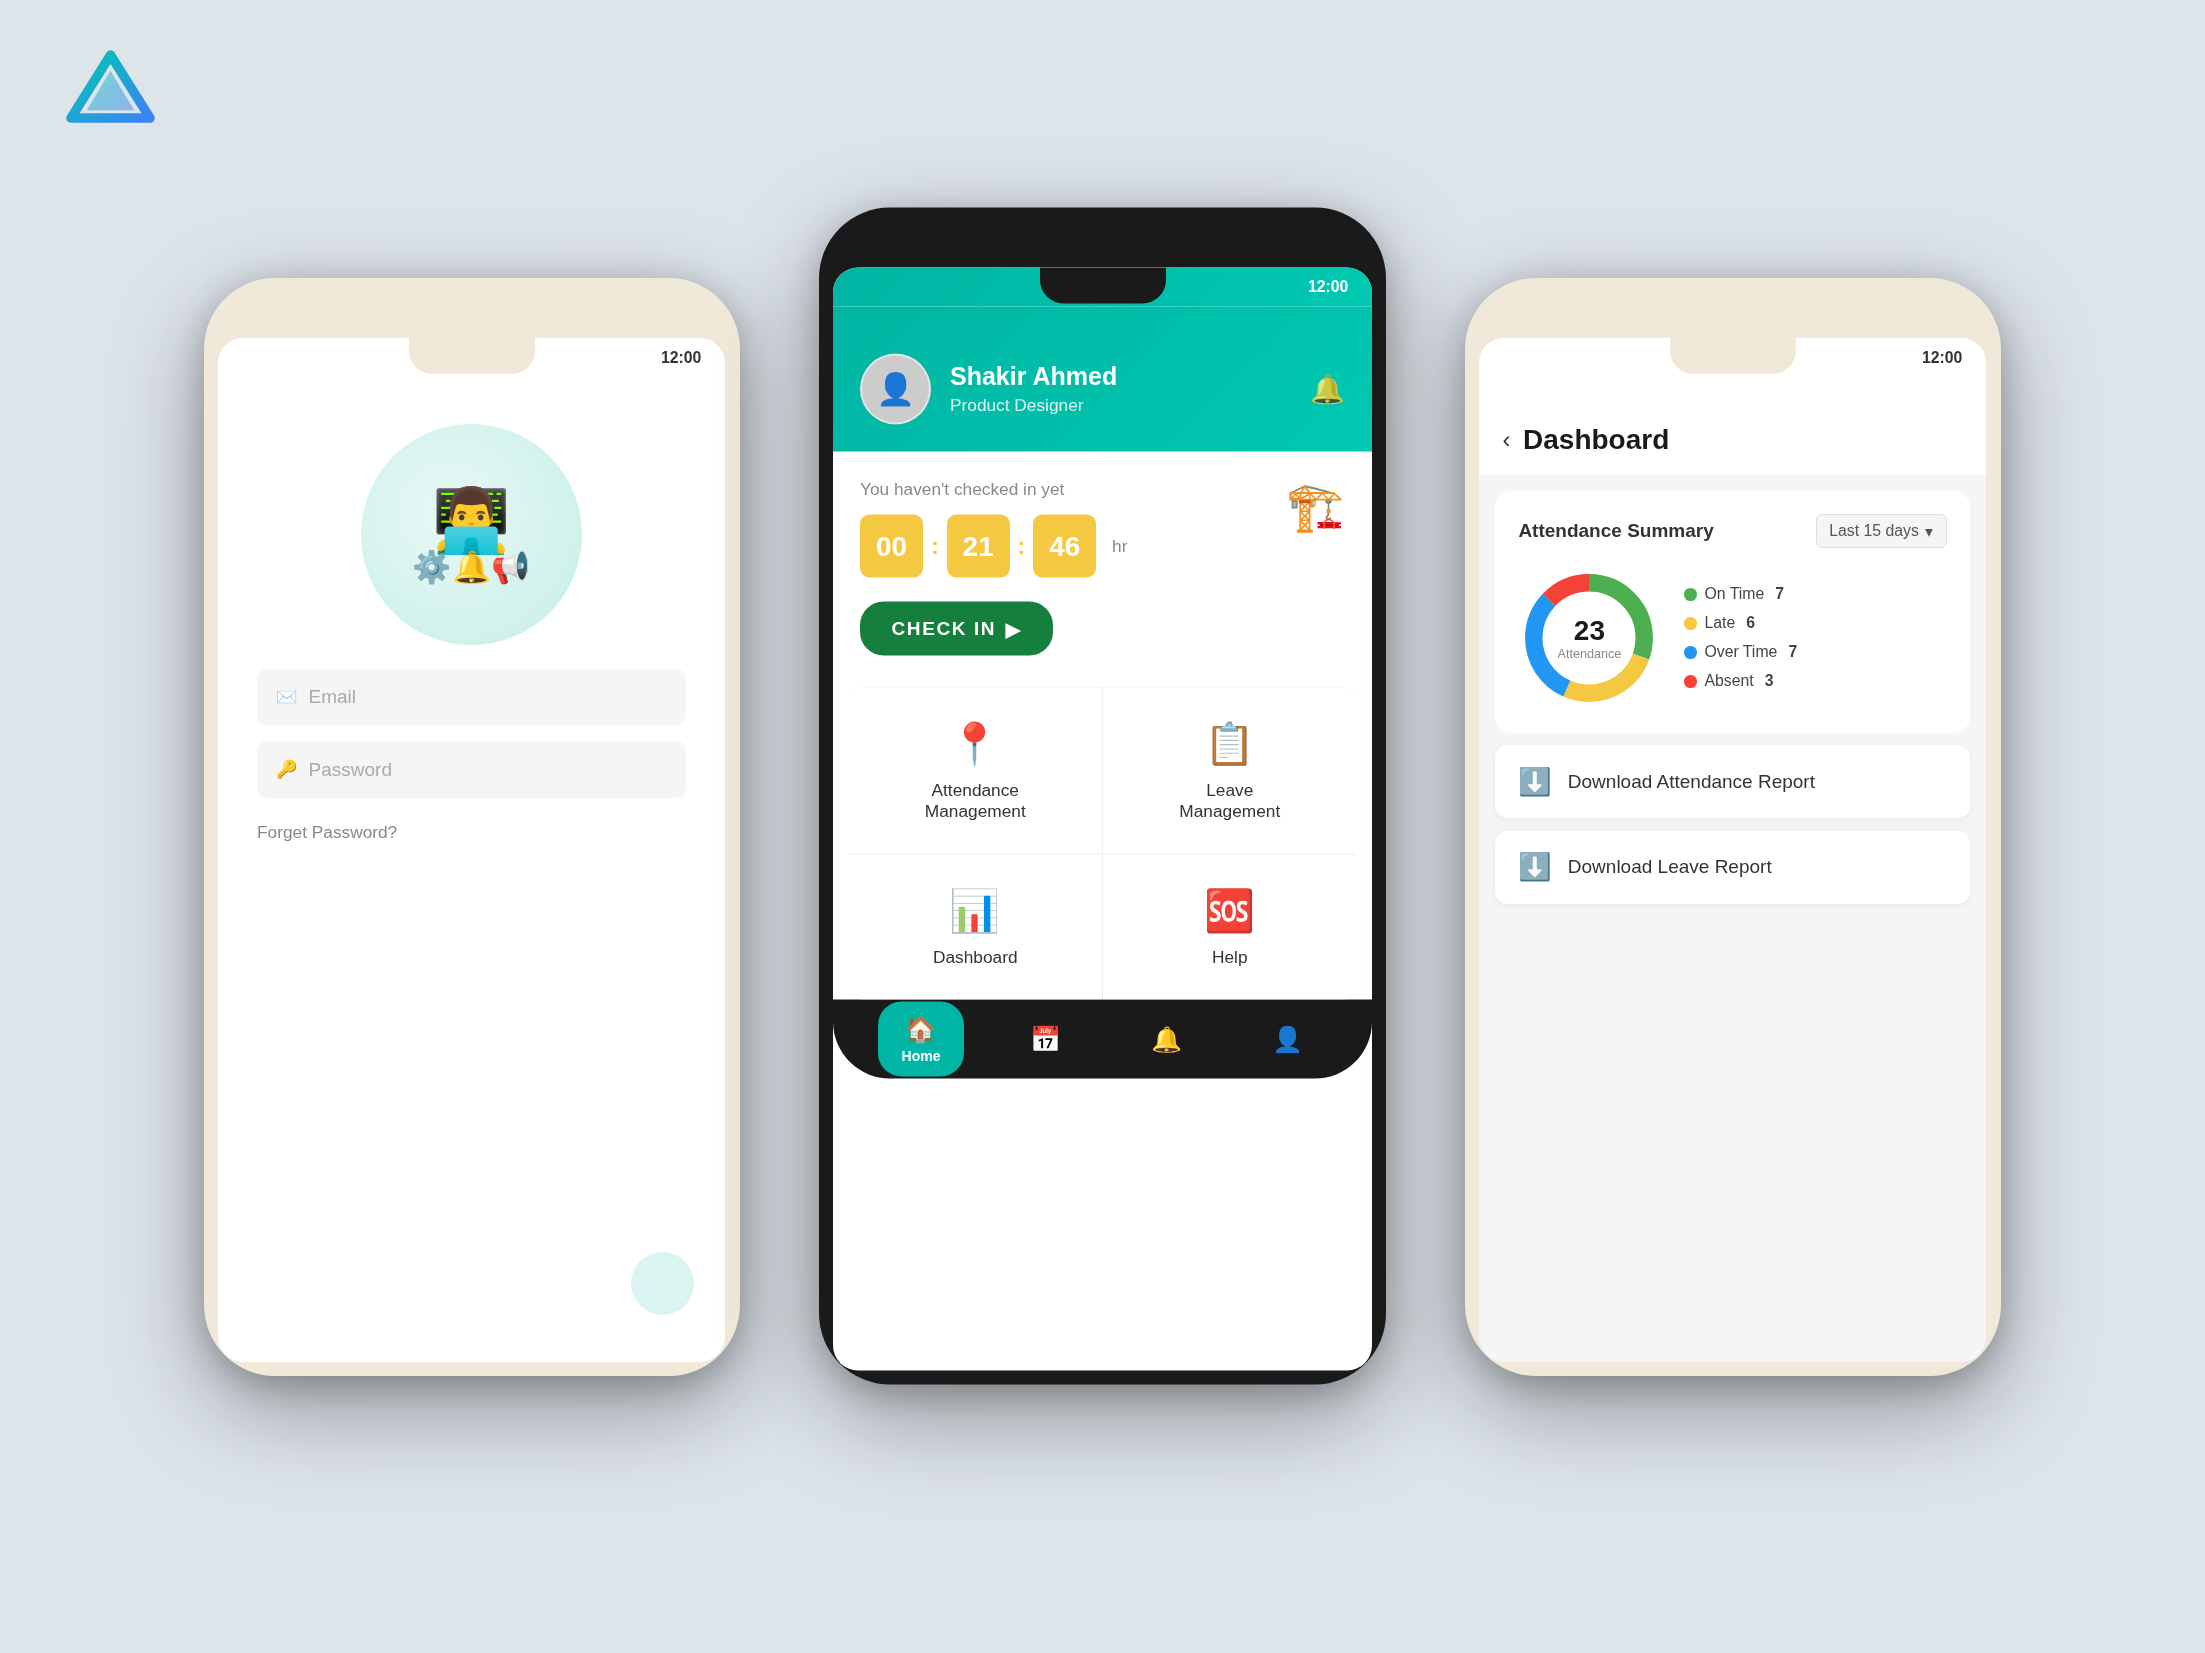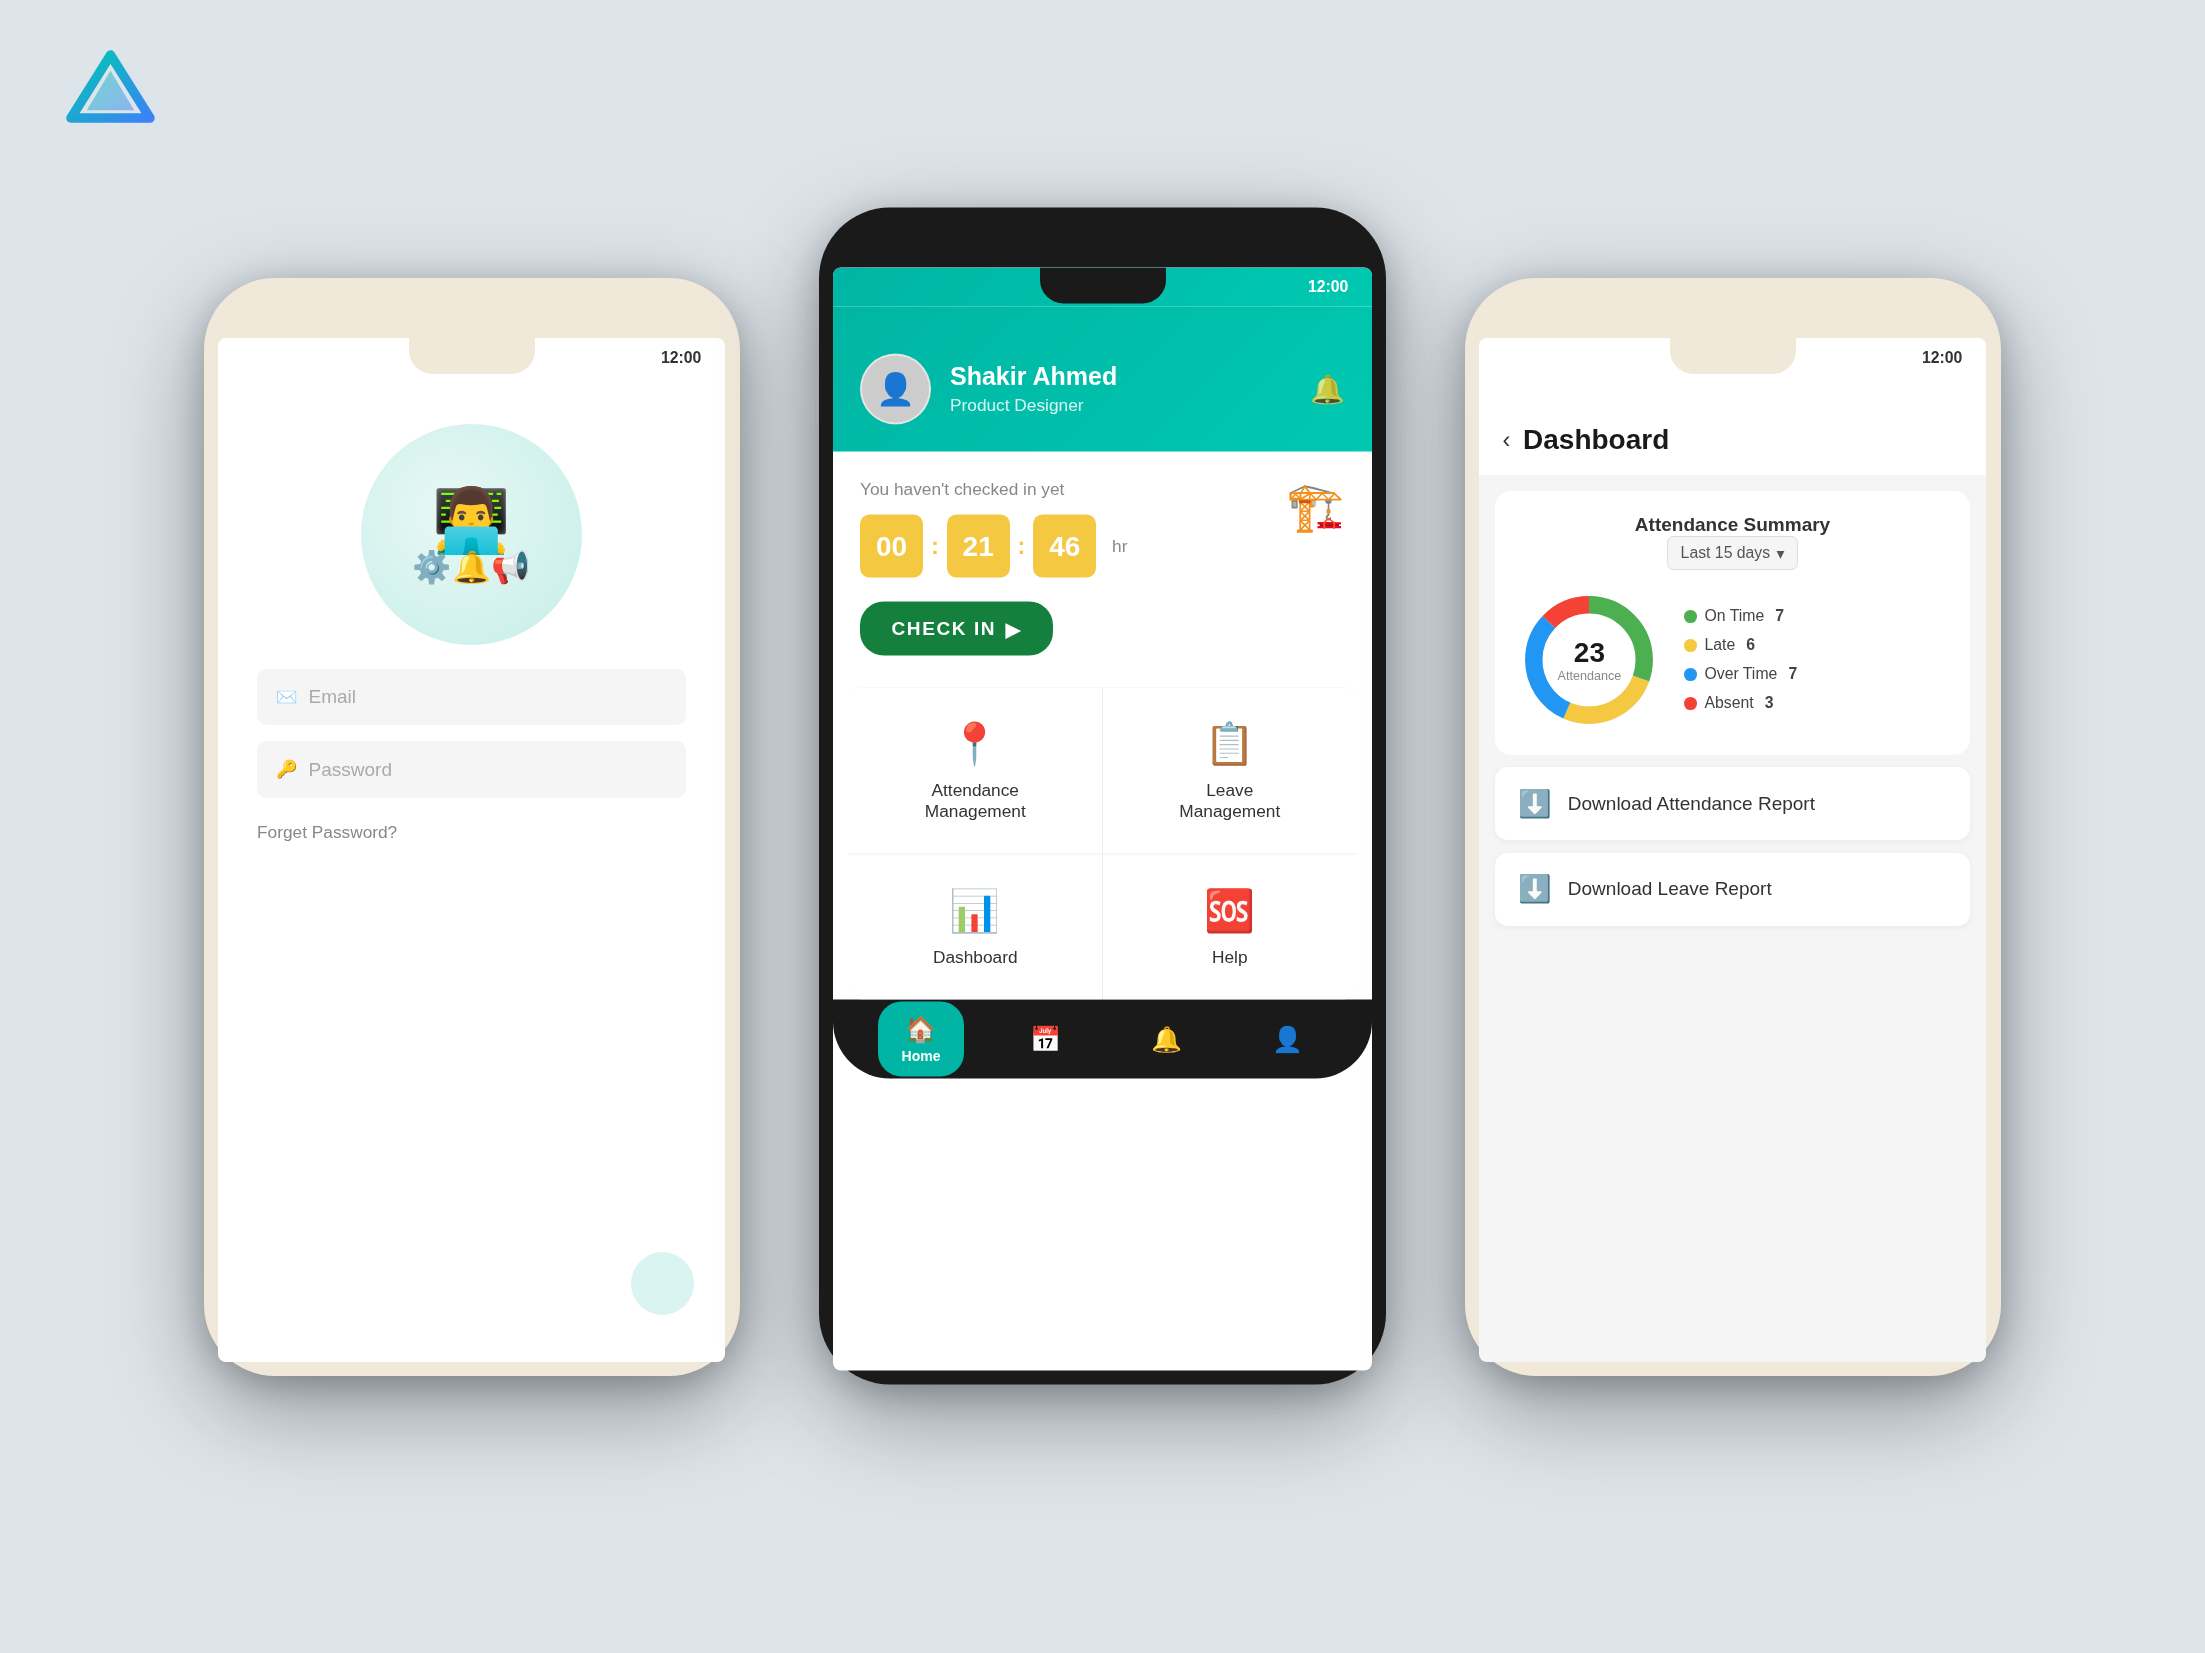--- a/index.html
+++ b/index.html
@@ -41,21 +41,21 @@
       border-radius: 71px;
       padding: 14px;
       position: relative;
       box-shadow: 0 31.5px 95px rgba(0,0,0,0.35), 0 7.9px 31.5px rgba(0,0,0,0.2);
     }
     .phone.light-shell {
       background: #f0e8d8;
     }
     .phone-screen {
       background: #fff;
-      border-radius: 8px;
+      border-radius: 25px;
       overflow: hidden;
       position: relative;
       margin-top: 46px;
     }
     
     .notch {
       position: absolute;
       top: 0;
       left: 50%;
       transform: translateX(-50%);
@@ -333,21 +333,20 @@
       background: #fff;
       margin: 15.8px 15.8px 0;
       border-radius: 15.8px;
       padding: 23.6px;
     }
     .summary-header {
       display: flex;
       align-items: center;
       justify-content: space-between;
       margin-bottom: 19px;
-      flex-direction: column;
     }
     .summary-title {
       font-size: 19px;
       font-weight: 600;
       color: #333;
     }
     .period-dropdown {
       background: #f5f5f5;
       border: 0.8px solid #ddd;
       border-radius: 6.3px;

